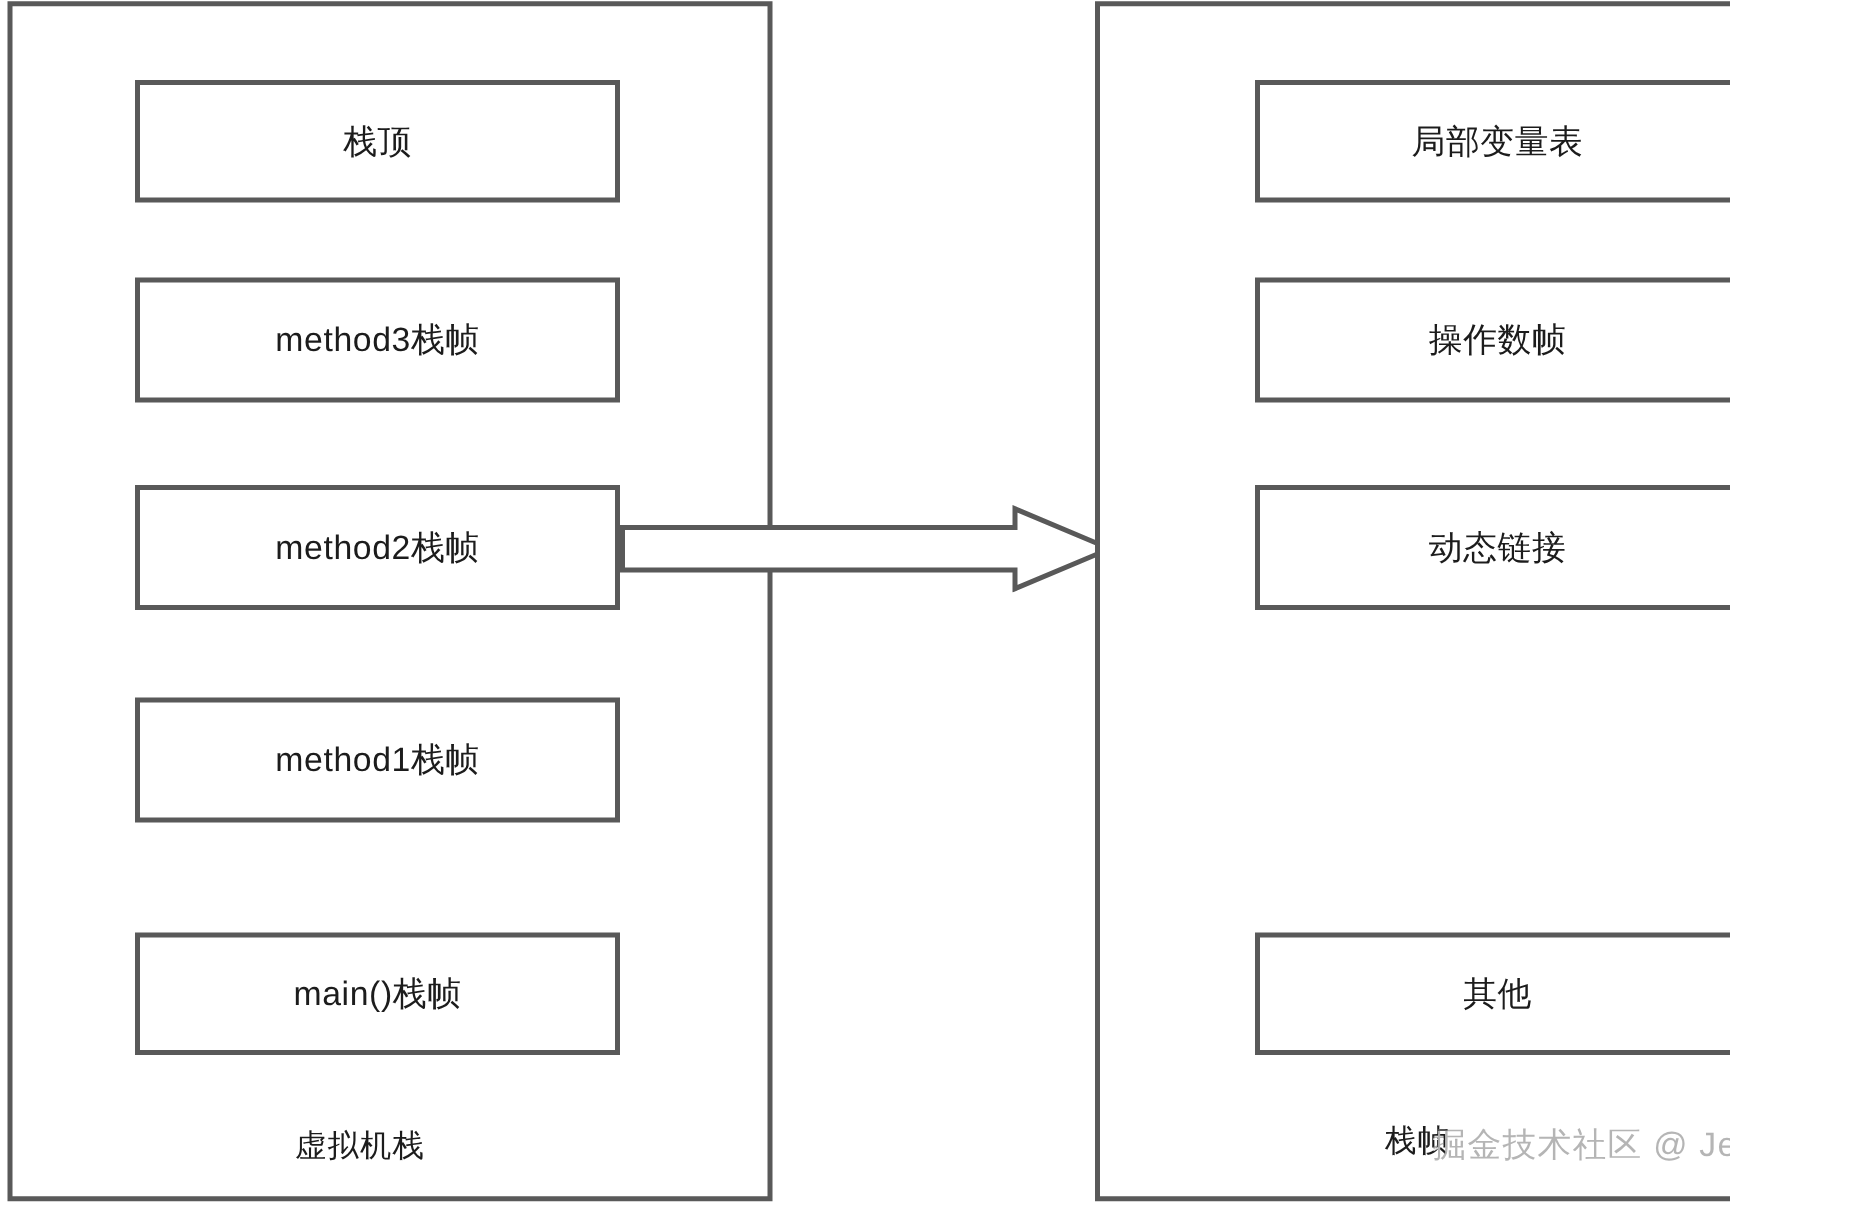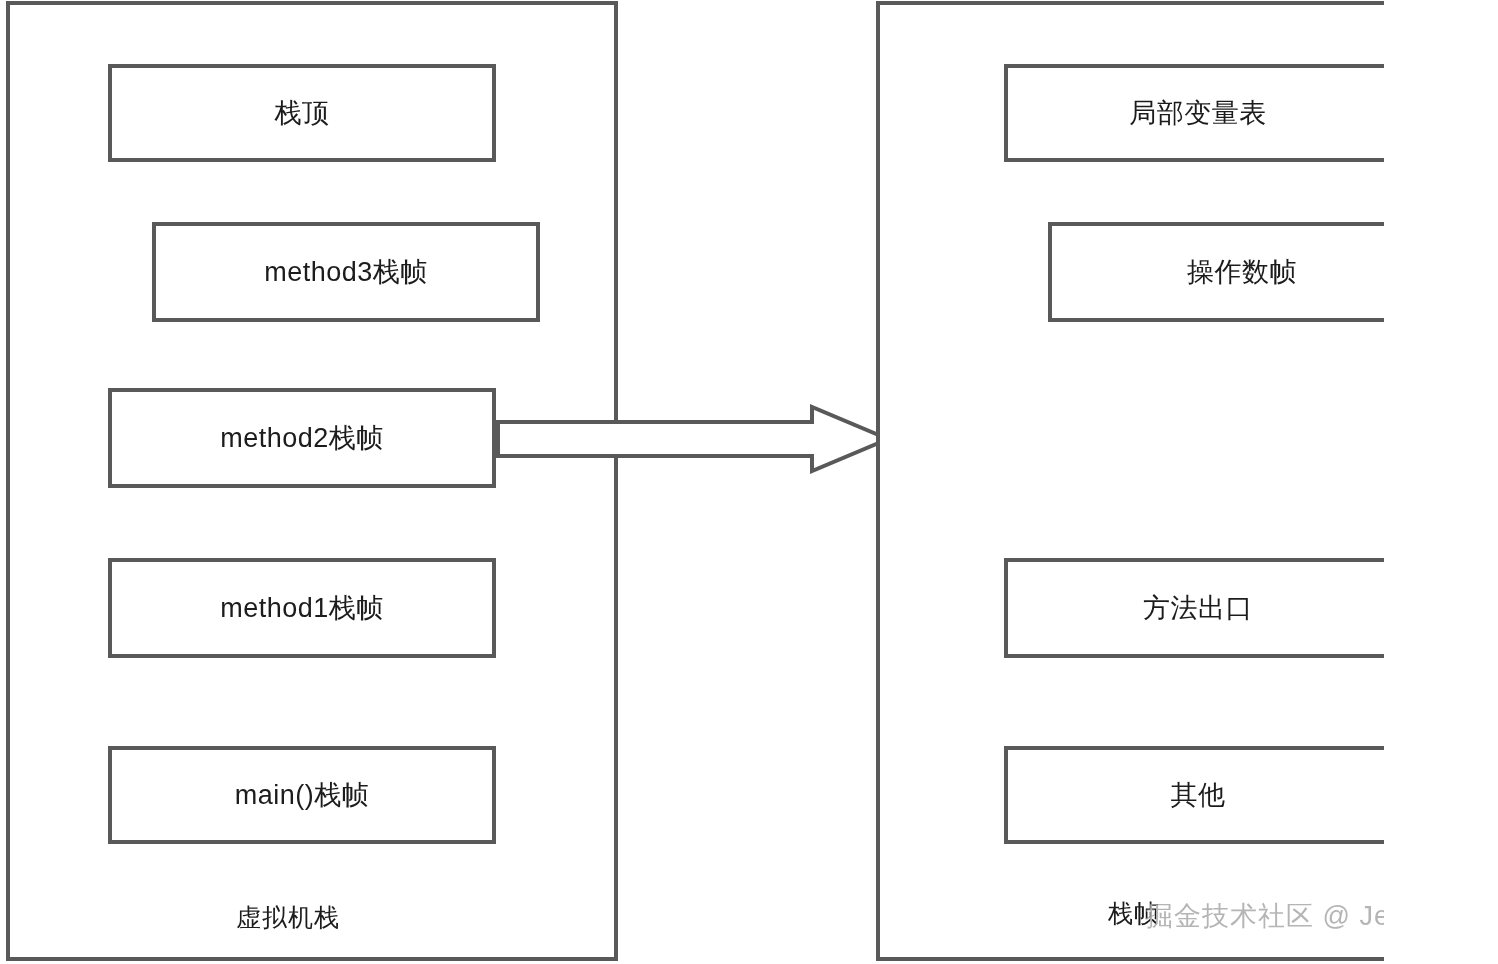--- a/index.html
+++ b/index.html
@@ -45,21 +45,21 @@
     line-height: 1;
     white-space: nowrap;
   }
 
   
   .cell.left  { left: 108px; width: 388px; }
   
   .cell.right { left: 1004px; width: 388px; }
 
   .row1 { top: 64px;  height: 98px; }
-  .row2 { top: 222px; height: 100px; margin-left: 44px; }
+  .row2 { top: 222px; height: 100px; }
   .row3 { top: 388px; height: 100px; }
   .row4 { top: 558px; height: 100px; }
   .row5 { top: 710px; height: 98px; margin-top: 36px; }
 
   
   .panel-caption {
     position: absolute;
     font-size: 25px;
     color: #1c1c1c;
     letter-spacing: 1px;
@@ -122,22 +122,22 @@
   </svg>
 
   <div class="panel" id="panel-right"></div>
 
   <div class="cell right row1">
     <span class="cell-label">局部变量表</span>
   </div>
   <div class="cell right row2">
     <span class="cell-label">操作数帧</span>
   </div>
-  <div class="cell right row4">
-    <span class="cell-label">方法出口</span>
+  <div class="cell right row3">
+    <span class="cell-label">动态链接</span>
   </div>
   <div class="cell right row5">
     <span class="cell-label">其他</span>
   </div>
 
   <div class="panel-caption" id="caption-right">栈帧</div>
 
   <div id="watermark">掘金技术社区 @ JeffreyTaiT</div>
 
 </div>

